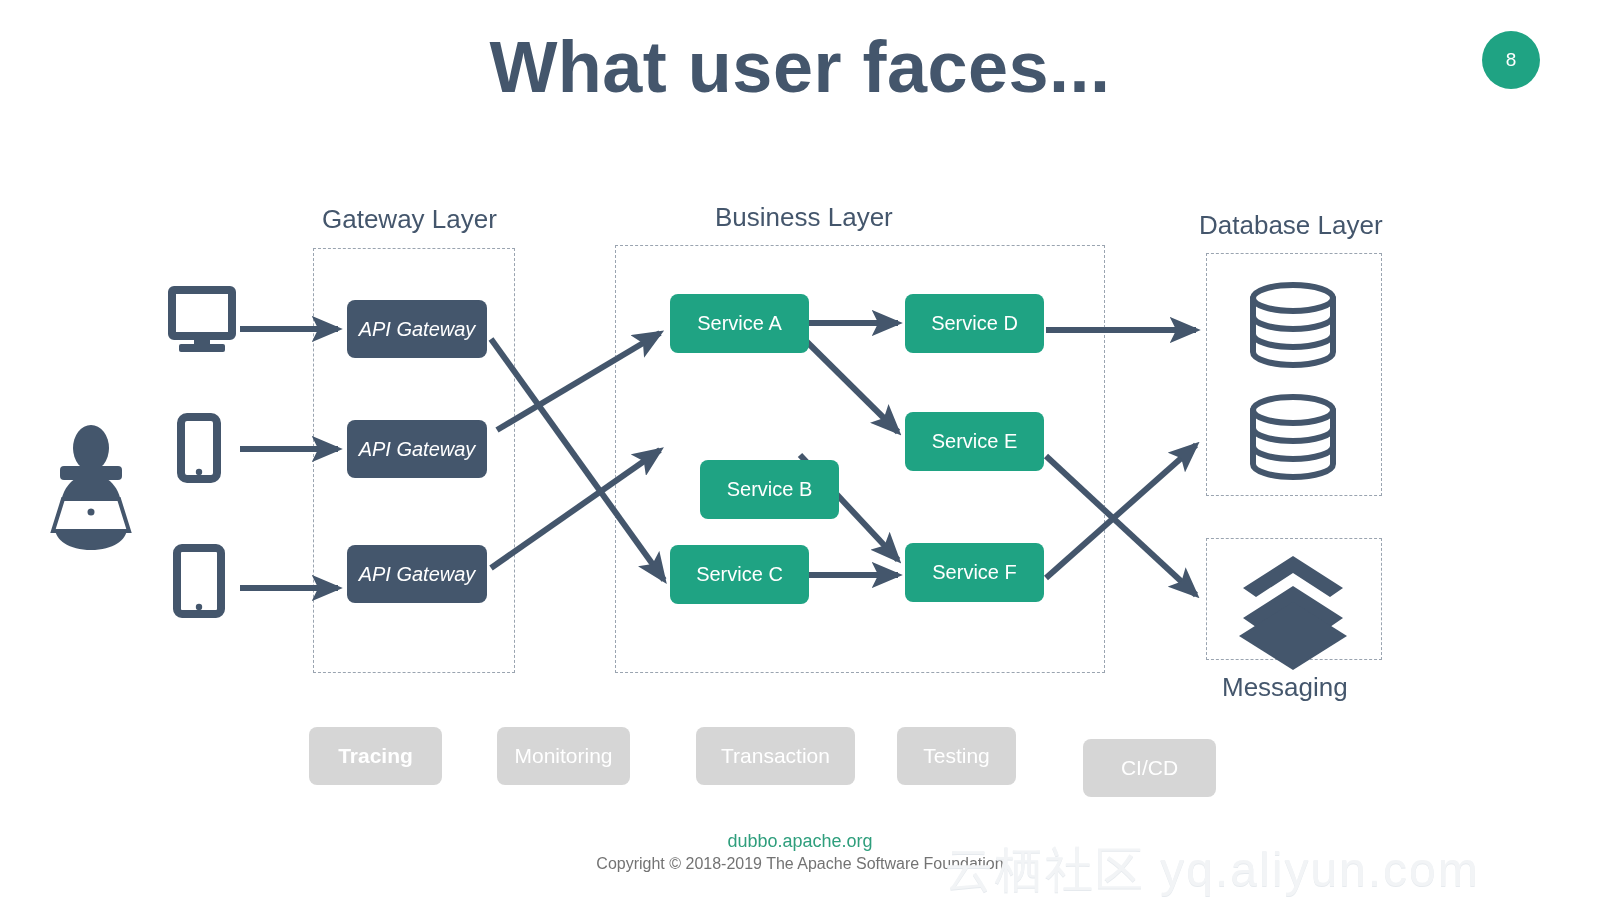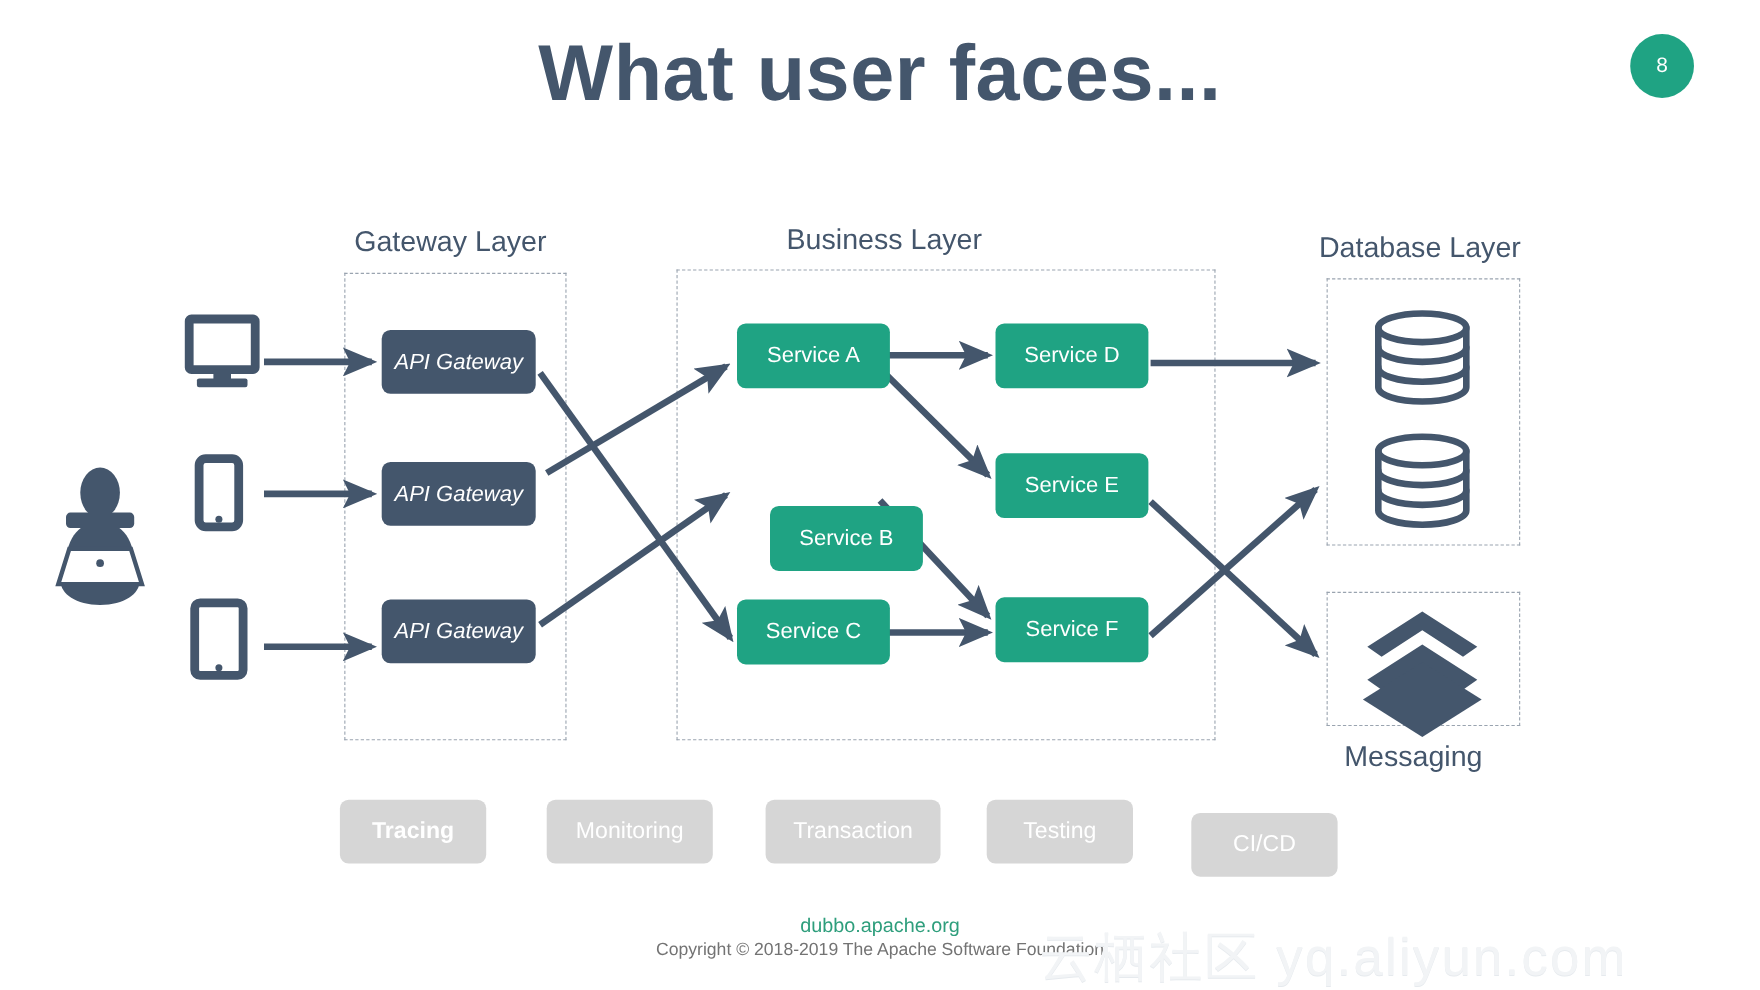--- a/index.html
+++ b/index.html
@@ -102,23 +102,23 @@
     border-radius: 8px;
     background: #d6d6d6;
     color: #ffffff;
     font-size: 21px;
     display: flex;
     align-items: center;
     justify-content: center;
     box-sizing: border-box;
   }
   #pill-0 { left: 309px;  width: 133px; font-weight: bold; }
-  #pill-1 { left: 497px;  width: 151px; }
+  #pill-1 { left: 497px;  width: 133px; }
   #pill-2 { left: 696px;  width: 159px; }
-  #pill-3 { left: 897px;  width: 133px; }
+  #pill-3 { left: 897px;  width: 119px; }
   #pill-4 { left: 1083px; width: 133px; margin-top: 12px; }
 
   
   #footer-link {
     position: absolute;
     left: 0; top: 831px; width: 1600px;
     text-align: center;
     font-size: 18px;
     color: #2e9e7c;
   }

